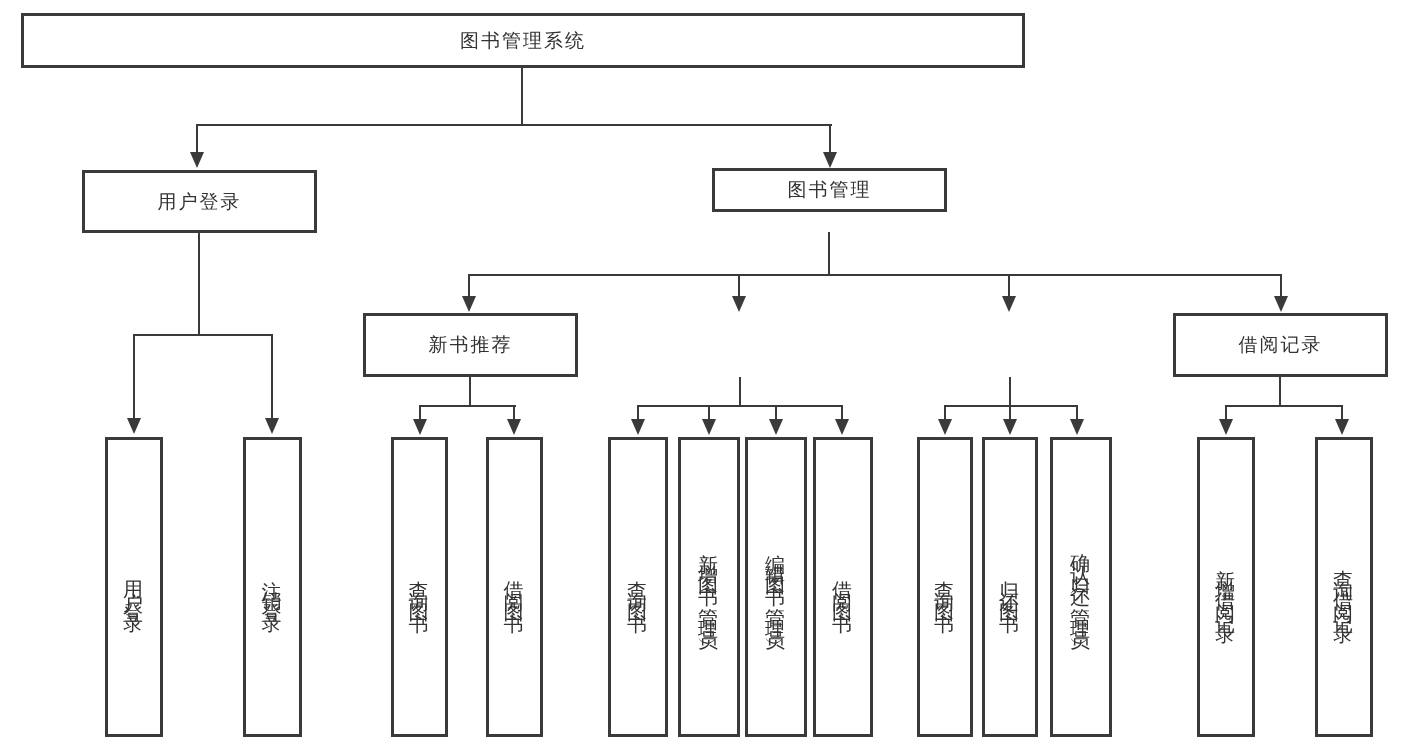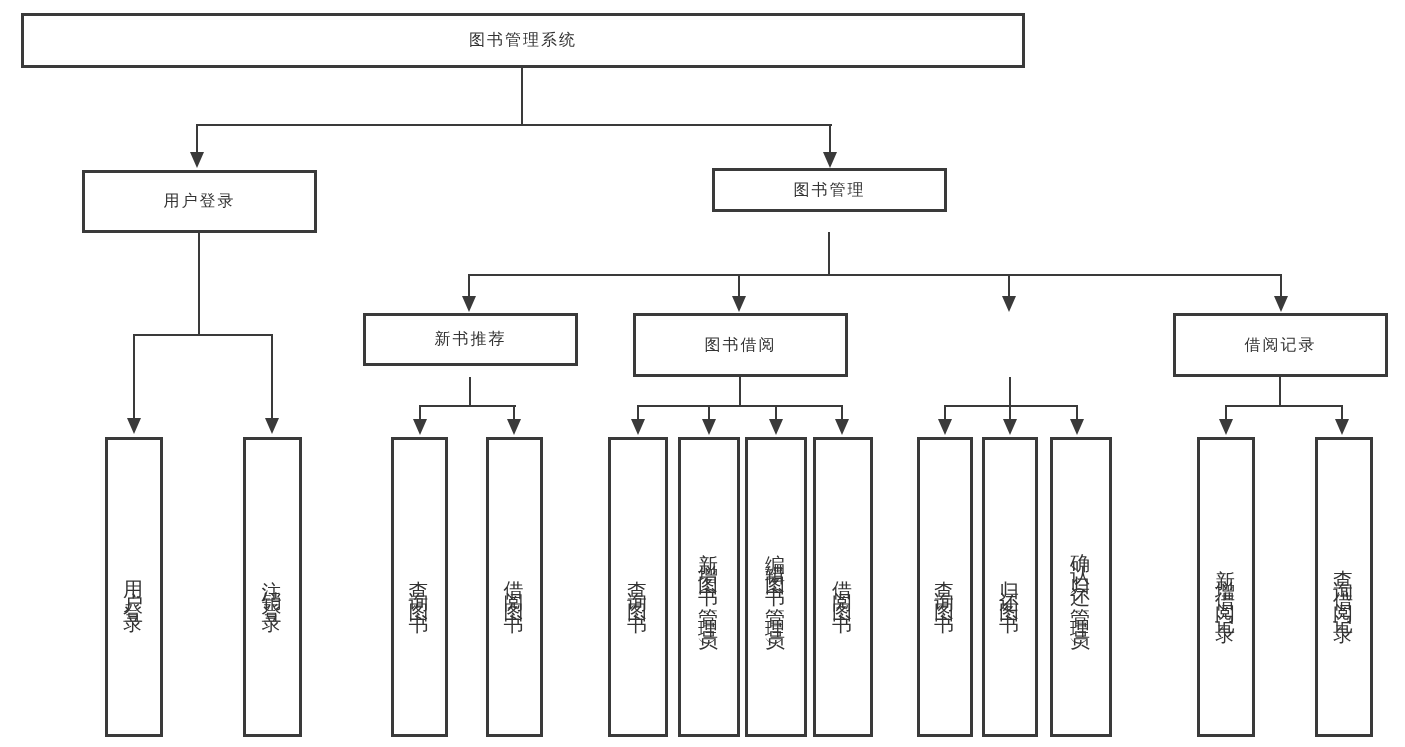--- a/index.html
+++ b/index.html
@@ -3,21 +3,21 @@
 <meta charset="utf-8">
 <style>
   html,body{margin:0;padding:0;background:#ffffff;}
   #stage{
     position:relative;width:1405px;height:747px;background:#ffffff;
     font-family:"Liberation Sans","DejaVu Sans",sans-serif;overflow:hidden;
   }
   .box{
     position:absolute;box-sizing:border-box;border:3px solid #3a3a3a;background:#ffffff;
     display:flex;align-items:center;justify-content:center;
-    font-size:16px;color:#333333;letter-spacing:2px;white-space:nowrap;
+    font-size:19px;color:#333333;letter-spacing:2px;white-space:nowrap;
   }
   .vbox{
     position:absolute;box-sizing:border-box;border:3px solid #3a3a3a;background:#ffffff;
     display:flex;align-items:center;justify-content:center;
     writing-mode:vertical-rl;text-orientation:mixed;
     font-size:20px;color:#333333;letter-spacing:11px;top:437px;height:300px;
   }
   .hline{position:absolute;height:2px;background:#3a3a3a;}
   .vline{position:absolute;width:2px;background:#3a3a3a;}
   .tri{
@@ -64,25 +64,22 @@
   <div class="hline" style="left:468px;top:274px;width:814px;"></div>
   <div class="vline" style="left:468px;top:274px;height:24px;"></div>
   <div class="tri" style="left:462px;top:296px;"></div>
   <div class="vline" style="left:738px;top:274px;height:24px;"></div>
   <div class="tri" style="left:732px;top:296px;"></div>
   <div class="vline" style="left:1008px;top:274px;height:24px;"></div>
   <div class="tri" style="left:1002px;top:296px;"></div>
   <div class="vline" style="left:1280px;top:274px;height:24px;"></div>
   <div class="tri" style="left:1274px;top:296px;"></div>
 
-  <div class="box" style="left:363px;top:313px;width:215px;height:53px;">
+  <div class="box" style="left:363px;top:313px;width:215px;height:64px;">
     <span>新书推荐</span>
-  </div>
-  <div class="box" style="left:633px;top:313px;width:215px;height:64px;">
-    <span>图书借阅</span>
   </div>
   <div class="box" style="left:1173px;top:313px;width:215px;height:64px;">
     <span>借阅记录</span>
   </div>
 
   <div class="vline" style="left:469px;top:377px;height:30px;"></div>
   <div class="hline" style="left:419px;top:405px;width:97px;"></div>
   <div class="vline" style="left:419px;top:405px;height:15px;"></div>
   <div class="tri" style="left:413px;top:419px;"></div>
   <div class="vline" style="left:513px;top:405px;height:15px;"></div>

